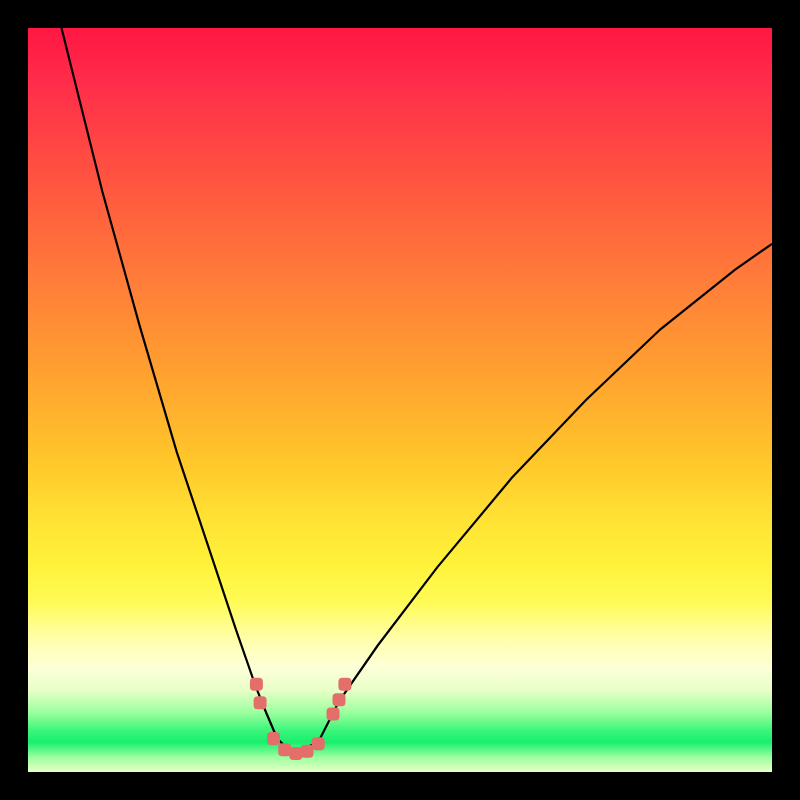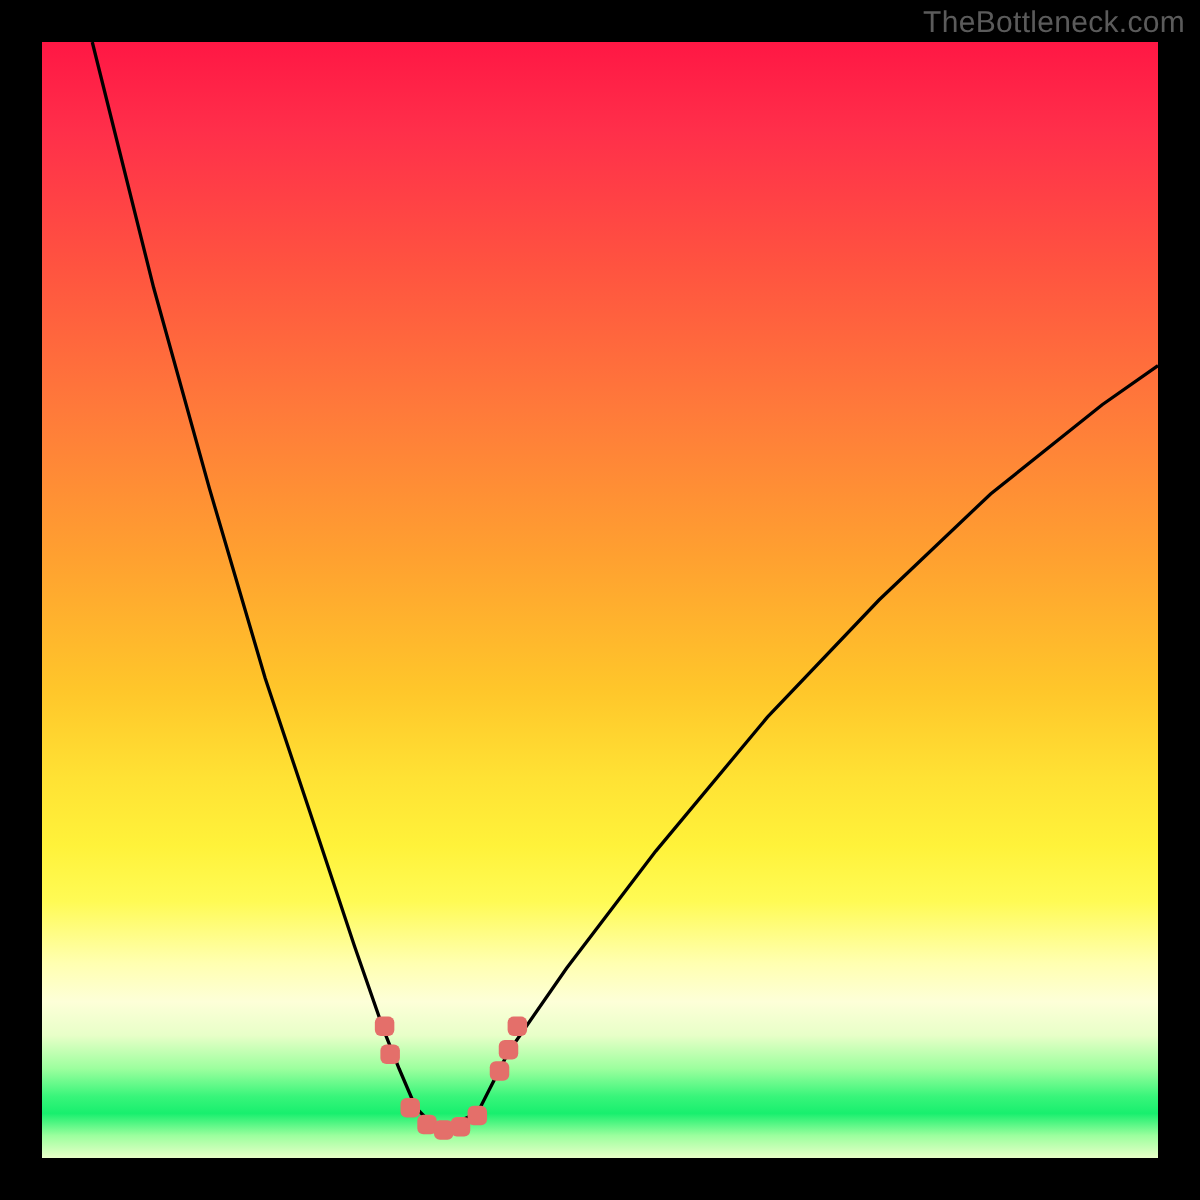--- a/index.html
+++ b/index.html
@@ -88,14 +88,13 @@
           <rect x="250.2" y="715.2" width="13" height="13" rx="4" ry="4" class="marker"></rect>
           <rect x="261.3" y="718.9" width="13" height="13" rx="4" ry="4" class="marker"></rect>
           <rect x="272.5" y="716.7" width="13" height="13" rx="4" ry="4" class="marker"></rect>
           <rect x="283.7" y="709.2" width="13" height="13" rx="4" ry="4" class="marker"></rect>
           <rect x="298.5" y="679.5" width="13" height="13" rx="4" ry="4" class="marker"></rect>
           <rect x="304.5" y="665.3" width="13" height="13" rx="4" ry="4" class="marker"></rect>
           <rect x="310.4" y="649.7" width="13" height="13" rx="4" ry="4" class="marker"></rect>
         </g>
     </svg>
   </div>
-  <div class="watermark">TheBottleneck.com</div>
 </div>
 
 </body></html>

